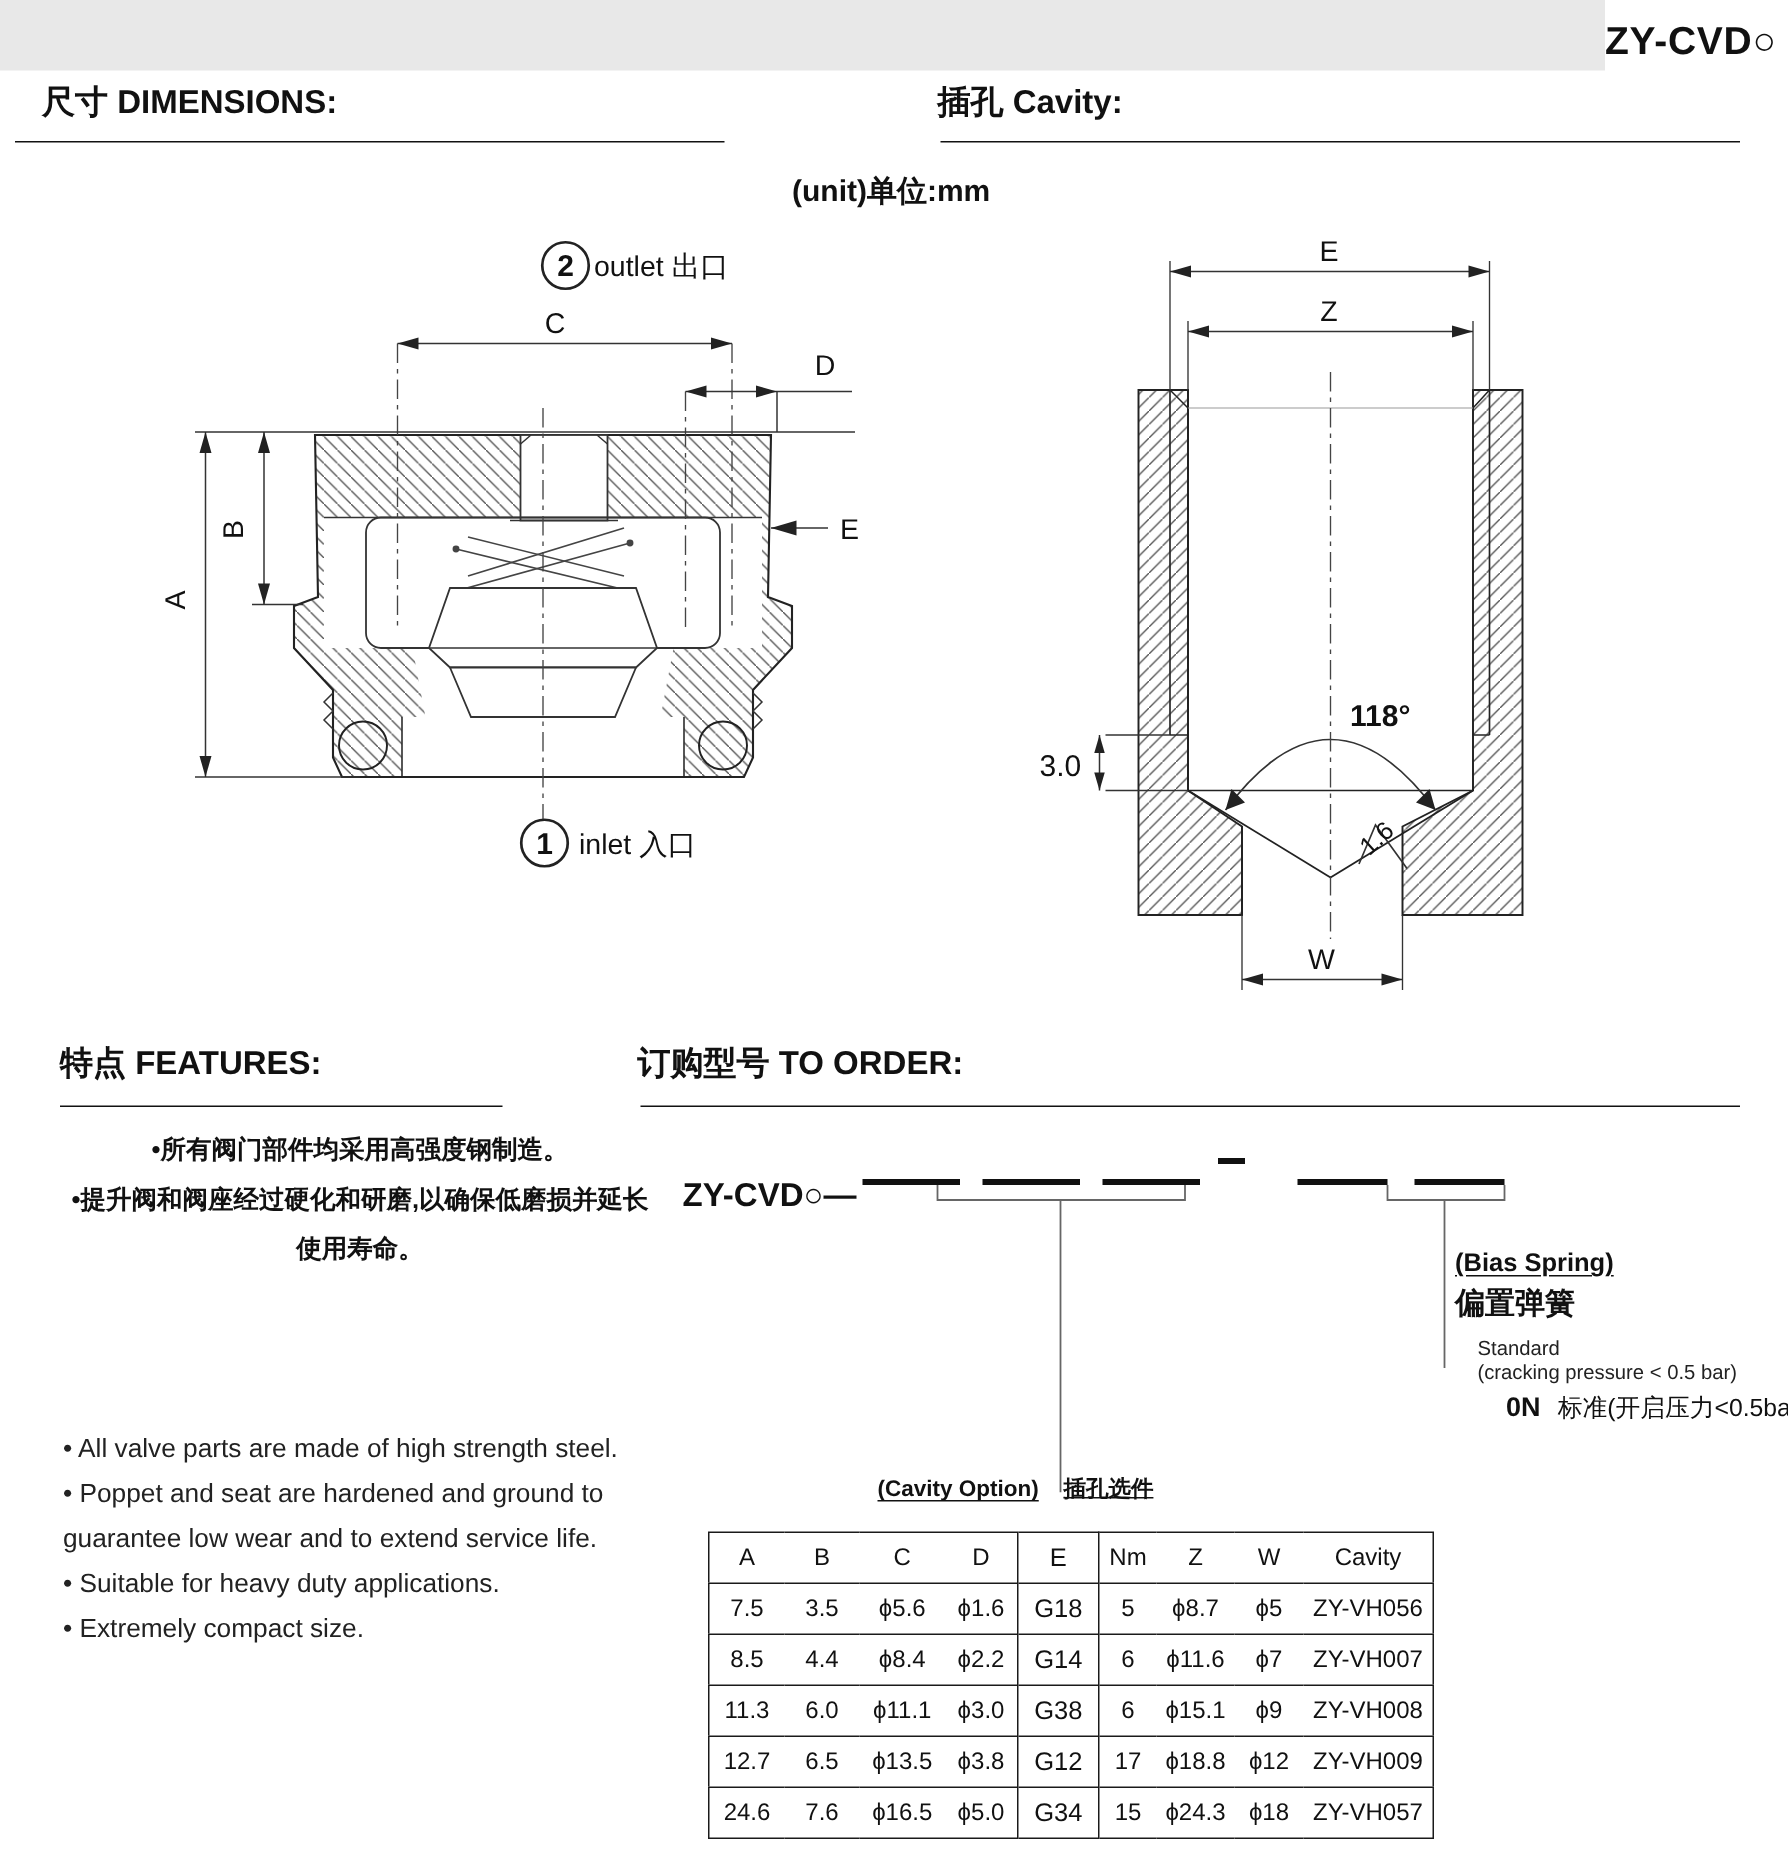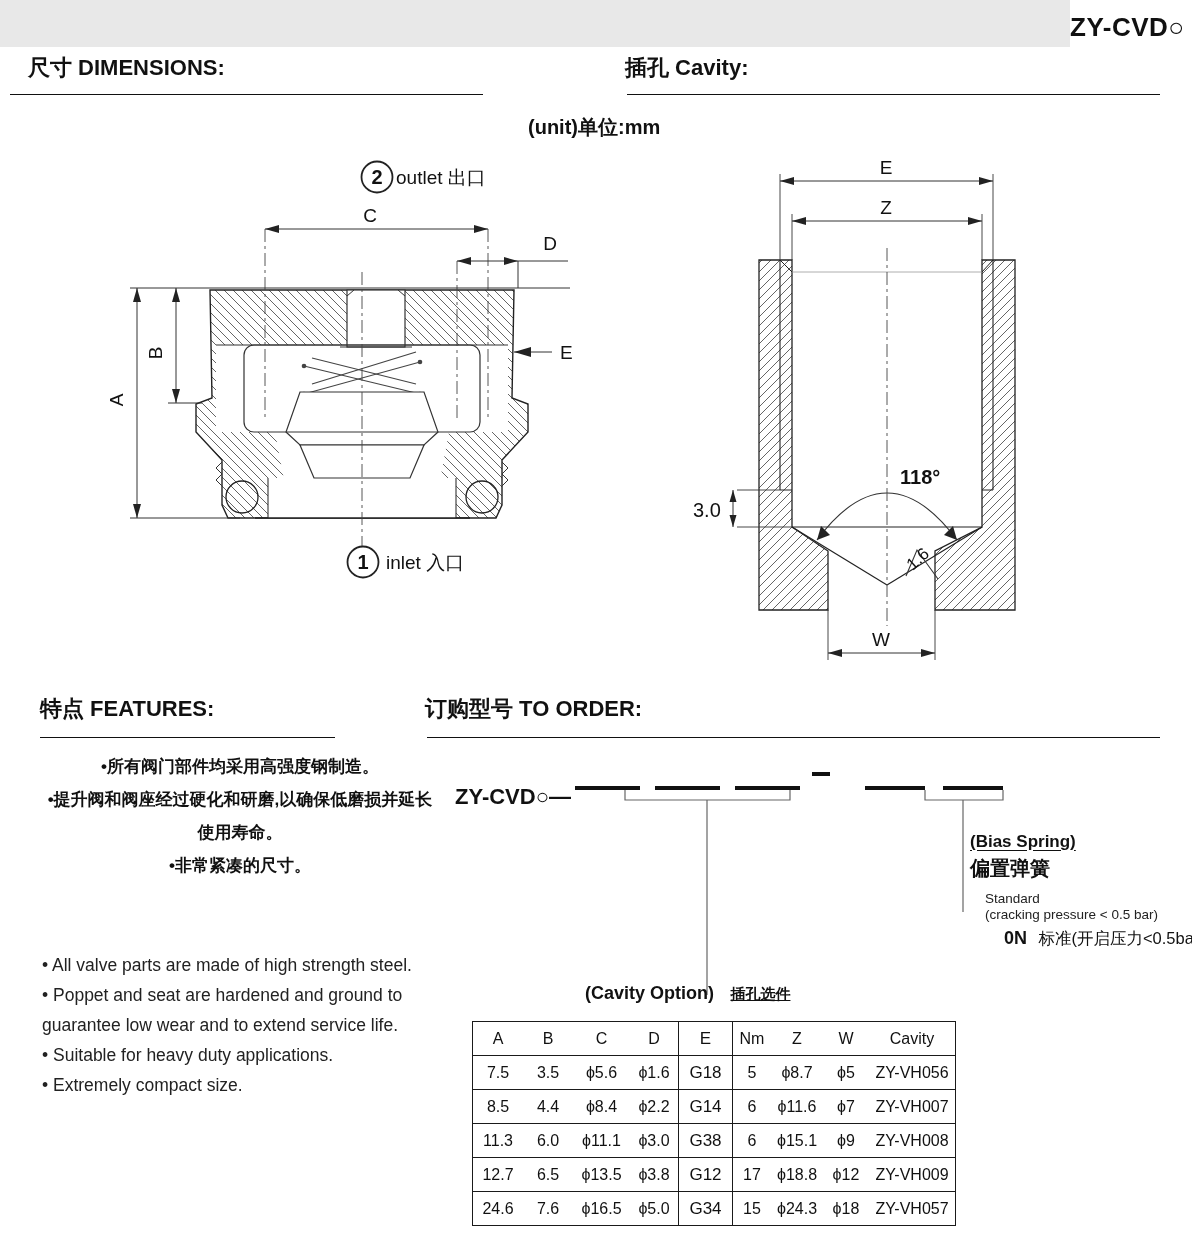--- a/index.html
+++ b/index.html
@@ -17,21 +17,21 @@
   .blk{height:4px;background:#111;top:786px;}
   .bias{left:970px;top:832px;width:225px;}
   .bias .t-en{font-size:17px;font-weight:bold;text-decoration:underline;text-underline-offset:3px;}
   .bias .t-zh{font-size:20px;font-weight:bold;margin-top:3px;}
   .bias .std{font-size:13.5px;margin-left:15px;margin-top:9px;color:#222;line-height:16px;}
   .bias .std2{font-size:13.5px;margin-left:15px;color:#222;line-height:16px;}
   .on-line{left:1004px;top:928px;white-space:nowrap;}
   .on-line .code{font-size:18px;font-weight:bold;}
   .on-line .desc{font-size:16.5px;margin-left:7px;}
   .cav-opt{left:585px;top:983px;white-space:nowrap;}
-  .cav-opt .t-en{font-size:18px;font-weight:bold;text-underline-offset:3px;}
+  .cav-opt .t-en{font-size:15px;font-weight:bold;text-decoration:underline;text-underline-offset:3px;}
   .cav-opt .t-zh{font-size:15px;font-weight:bold;margin-left:12px;text-decoration:underline;}
   table.cav{border-collapse:collapse;table-layout:fixed;width:480px;
             border:1.6px solid #1a1a1a;font-size:16px;}
   table.cav th,table.cav td{border-top:1px solid #1a1a1a;height:33px;padding:0;
             text-align:center;font-weight:normal;white-space:nowrap;overflow:hidden;}
   .w50{width:50px}.w57{width:57px}.w48{width:48px}.w38{width:38px}
   .w52{width:52px}.w46{width:46px}.w86{width:86px}
   .we{width:53px;border-left:1px solid #1a1a1a;border-right:1px solid #1a1a1a;
       font-weight:bold;font-size:17px;}
   svg text{font-family:"Liberation Sans",sans-serif;fill:#111;}
@@ -198,21 +198,20 @@
   <text x="222" y="416" style="font-size:17px" transform="rotate(-42 234 412)">1.6</text>
 
   <line x1="202" y1="100" x2="202" y2="478" stroke="#444" stroke-width="0.9" stroke-dasharray="13 4 3 4"></line>
 </svg>
 
 <div class="abs sec-h" style="left:40px;top:694px">特点 FEATURES:</div>
 <div class="abs rule" style="left:40px;top:737px;width:295px"></div>
 <div class="abs" style="left:40px;top:750px;width:400px">
     <div class="feat-zh-item">•所有阀门部件均采用高强度钢制造。</div>
     <div class="feat-zh-item">•提升阀和阀座经过硬化和研磨,以确保低磨损并延长使用寿命。</div>
-    <div class="feat-zh-item">•非常紧凑的尺寸。</div>
   </div>
 <div class="abs" style="left:42px;top:950px;width:385px">
     <div class="feat-en-item">• All valve parts are made of high strength steel.</div>
     <div class="feat-en-item">• Poppet and seat are hardened and ground to guarantee low wear and to extend service life.</div>
     <div class="feat-en-item">• Suitable for heavy duty applications.</div>
     <div class="feat-en-item">• Extremely compact size.</div>
   </div>
 
 <div class="abs sec-h" style="left:425px;top:694px">订购型号 TO ORDER:</div>
 <div class="abs rule" style="left:427px;top:737px;width:733px"></div>

